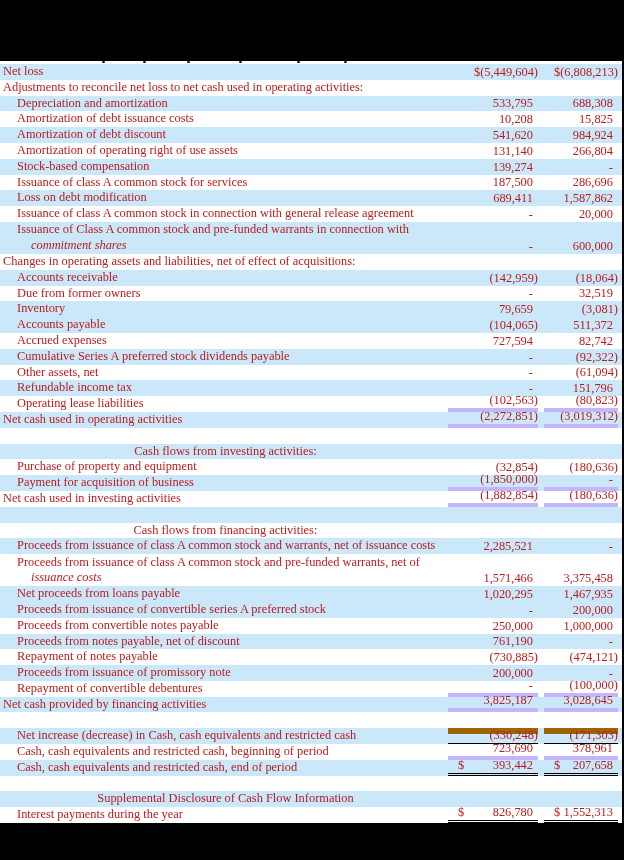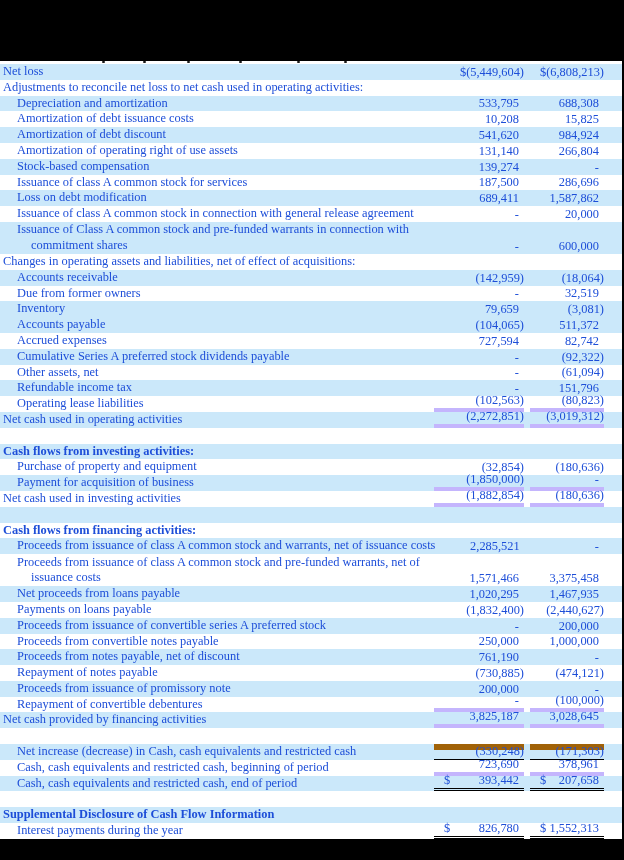--- a/index.html
+++ b/index.html
@@ -2,29 +2,29 @@
 <html><head>
 <meta charset="utf-8">
 <style>
   html,body{margin:0;padding:0;}
   body{width:624px;height:860px;background:#ffffff;font-family:"Liberation Serif","DejaVu Serif",serif;}
   #page{position:relative;width:624px;height:860px;background:#000;overflow:hidden;}
   #redbar{position:absolute;left:0;top:0;width:624px;height:61px;background:#000;}
   #sliver{position:absolute;left:0;top:61px;width:622px;height:3px;background:#fff;}
   .mark{position:absolute;top:0;width:3px;height:2px;background:#1a1a1a;border-radius:1px;}
   #table{position:absolute;left:0;top:64px;width:622px;background:#fff;}
-  .row{display:flex;align-items:stretch;width:622px;box-sizing:border-box;padding-right:18px;color:#1d4ed8;}
+  .row{display:flex;align-items:stretch;width:622px;box-sizing:border-box;padding-right:4px;color:#b91c1c;}
   .row.h1{height:15.8px;}
   .row.h2{height:32px;}
   .row.alt{background:#cbe8fa;}
   .lbl{flex:1;font-size:12.4px;line-height:15.8px;padding-left:3px;white-space:nowrap;overflow:visible;display:flex;flex-direction:column;justify-content:flex-end;}
   .lbl span{display:block;}
   .ind1{padding-left:17px;}
-  .line2{padding-left:14px;}
-  .bold .lbl{font-weight:bold;}
+  .line2{padding-left:14px;font-style:italic;}
+  .bold .lbl{font-weight:normal;text-align:center;}
   .num{box-sizing:border-box;height:auto;display:flex;align-items:flex-end;justify-content:flex-end;font-size:12.4px;line-height:15px;}
   .c1{width:90px;}
   .c2{width:74px;margin-left:6px;}
   .num .val{padding-right:5px;}
   .num .val.paren{padding-right:0;}
   .num .cur{margin-right:auto;padding-left:10px;}
   .rb{border-bottom:4px solid #c4b5fd;}
   .rtb{border-top:6px solid #a16207;border-bottom:1px solid #000;align-items:flex-end;}
   .rdb{border-bottom:3px double #000;}
 </style>
@@ -361,31 +361,20 @@
         <div class="lbl ind1">
           <span>Net proceeds from loans payable</span>
         </div>
         <div class="num c1">
           <span class="val">1,020,295</span>
         </div>
         <div class="num c2">
           <span class="val">1,467,935</span>
         </div>
       </div>
-      <div class="row h1">
-        <div class="lbl ind1">
-          <span>Payments on loans payable</span>
-        </div>
-        <div class="num c1">
-          <span class="val paren">(1,832,400)</span>
-        </div>
-        <div class="num c2">
-          <span class="val paren">(2,440,627)</span>
-        </div>
-      </div>
       <div class="row h1 alt">
         <div class="lbl ind1">
           <span>Proceeds from issuance of convertible series A preferred stock</span>
         </div>
         <div class="num c1">
           <span class="val">-</span>
         </div>
         <div class="num c2">
           <span class="val">200,000</span>
         </div>

